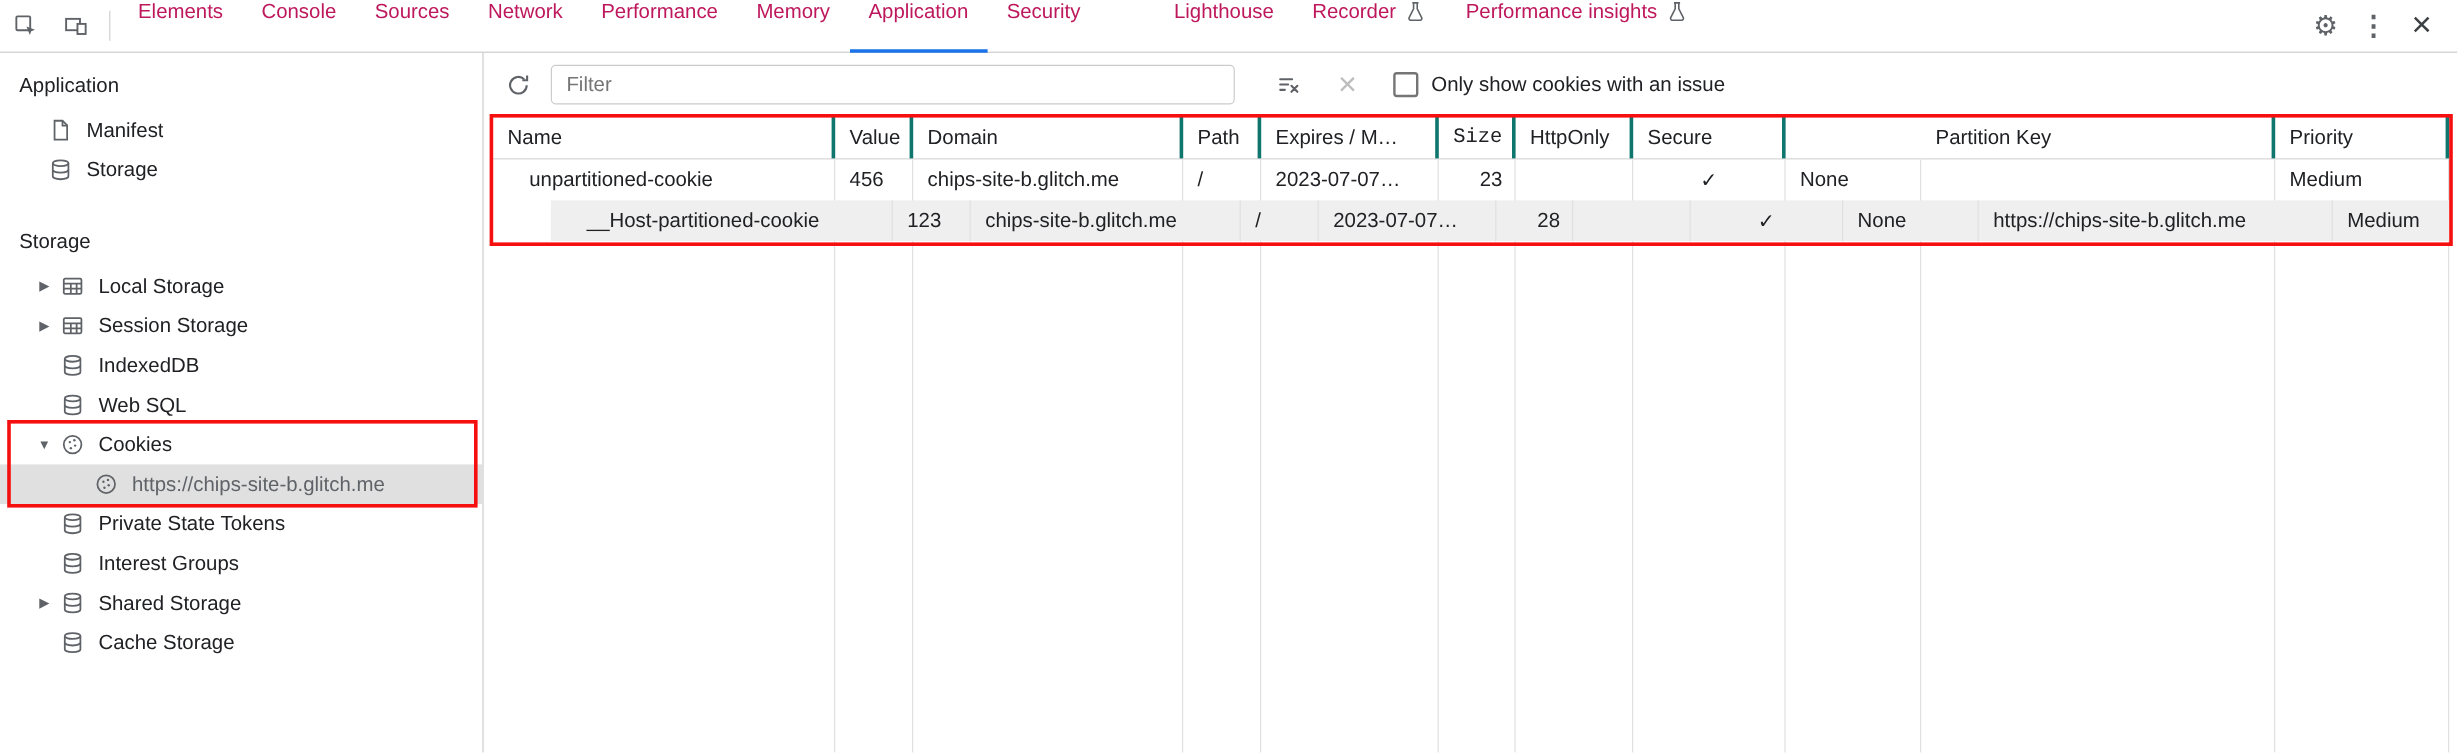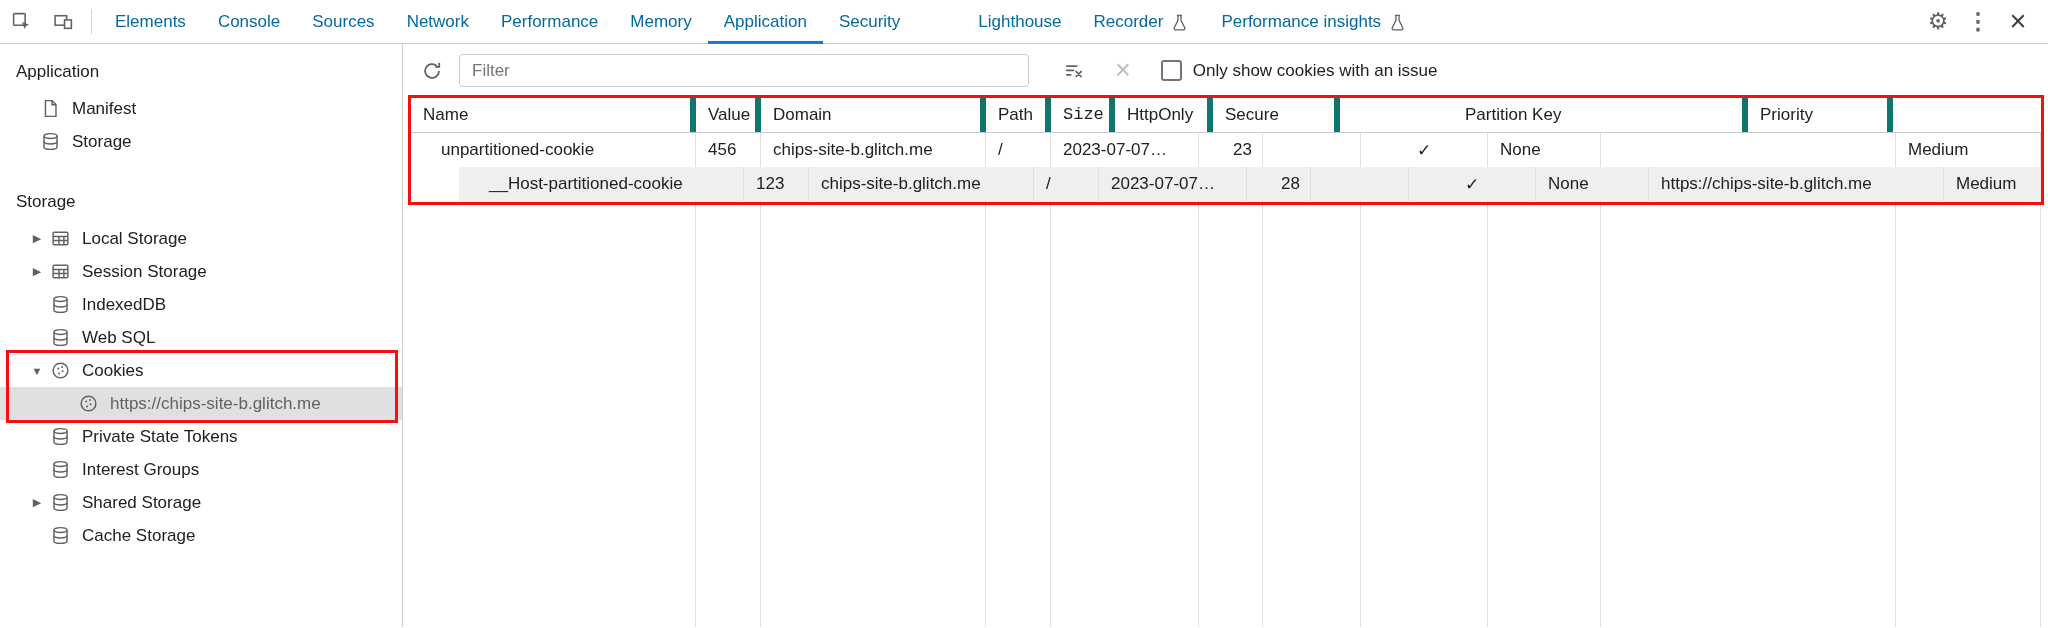--- a/index.html
+++ b/index.html
@@ -7,21 +7,21 @@
   body { font-family:"Liberation Sans", sans-serif; color:#202124; }
 
   .devtools { position:relative; width:2048px; height:628px; background:#fff; overflow:hidden; font-size:17px; }
 
   
   .top-toolbar { height:44px; display:flex; align-items:stretch; border-bottom:1px solid #cdcdcd; background:#fff; }
   .tool-icon-btn { width:42px; display:flex; align-items:center; justify-content:center; color:#5f6368; flex:none; }
   .tool-icon-btn svg { width:21px; height:21px; }
   .toolbar-divider { width:1px; background:#d0d0d0; margin:9px 7px; flex:none; }
   .panel-tabs { display:flex; align-items:stretch; }
-  .tab { display:flex; align-items:center; gap:7px; padding:0 16px; height:44px; color:#0369a1; white-space:nowrap; }
+  .tab { display:flex; align-items:flex-start; gap:7px; padding:0 16px; height:44px; color:#be185d; white-space:nowrap; }
   .tab.selected { box-shadow: inset 0 -3px 0 var(--accent); }
   .tab.gap-before { margin-left:46px; }
   .flask { display:flex; color:#5f6368; }
   .flask svg { width:19px; height:19px; }
   .toolbar-right { margin-left:auto; display:flex; align-items:center; padding-right:10px; }
   .glyph-btn { width:40px; text-align:center; color:#5f6368; }
   .glyph-settings { font-size:23px; }
   .glyph-more { font-size:23px; font-weight:bold; }
   .glyph-close { font-size:29px; color:#3c4043; }
 
@@ -52,21 +52,21 @@
   .clearfilter-btn svg { width:22px; height:22px; }
   .x-btn { margin-left:26px; font-size:27px; line-height:1; color:#bdbdbd; }
   .checkbox { margin-left:30px; width:21px; height:21px; border:2px solid #757575; border-radius:3px; background:#fff; flex:none; }
   .issue-label { margin-left:11px; white-space:nowrap; }
 
   
   .table-area { position:relative; flex:1; margin-left:8px; width:1630px; }
   .v-lines { position:absolute; inset:0; z-index:0; }
   .v-line { position:absolute; top:0; bottom:0; width:1px; background:#e0e0e0; }
   .header-row { position:relative; z-index:1; display:flex; height:36px; background:#fff; border-bottom:1px solid #ccc; }
-  .hcell { display:flex; align-items:center; padding-left:12px; border-right:6px solid #0f766e; white-space:nowrap; overflow:hidden; text-overflow:ellipsis; flex:none; }
+  .hcell { display:flex; align-items:center; padding-left:12px; border-right:3px solid #0f766e; white-space:nowrap; overflow:hidden; text-overflow:ellipsis; flex:none; }
   .data-rows { position:relative; z-index:1; }
   .table-row { display:flex; height:34px; background:#fff; }
   .table-row.stripe { background:#efefef;margin-left:48px; }
   .cell { display:flex; align-items:center; padding-left:12px; border-right:1px solid #e0e0e0; white-space:nowrap; overflow:hidden; text-overflow:ellipsis; flex:none; }
   .cell.c0 { padding-left:30px; }
   .cell.c5 { justify-content:flex-end; padding-right:10px; }
   .cell.c7 { justify-content:center; padding-left:0; }
   .table-annotation { position:absolute; left:-3px; top:-2px; width:1636px; height:110px; border:3px solid var(--annotation); z-index:4; pointer-events:none; }
 </style>
 </head>
@@ -316,20 +316,21 @@
             <div class="v-line" style="left: 1076px;"></div>
             <div class="v-line" style="left: 1189px;"></div>
             <div class="v-line" style="left: 1484px;"></div>
             <div class="v-line" style="left: 1629px;"></div>
           </div>
         <div class="header-row">
             <div class="hcell c0" style="width: 285px;">Name</div>
             <div class="hcell c1" style="width: 65px;">Value</div>
             <div class="hcell c2" style="width: 225px;">Domain</div>
             <div class="hcell c3" style="width: 65px;">Path</div>
+            <div class="hcell c4" style="width: 148px;">Expires / M…</div>
             <div class="hcell c5" style="width: 64px; font-family: Liberation Mono, monospace;">Size</div>
             <div class="hcell c6" style="width: 98px;">HttpOnly</div>
             <div class="hcell c7" style="width: 127px;">Secure</div>
             <div class="hcell c8" style="width: 113px; margin-top: 37px;">SameSite</div>
             <div class="hcell c9" style="width: 295px;">Partition Key</div>
             <div class="hcell c10" style="width: 145px;">Priority</div>
           </div>
         <div class="data-rows">
             <div class="table-row">
               <div class="cell c0" style="width: 285px;">unpartitioned-cookie</div>

